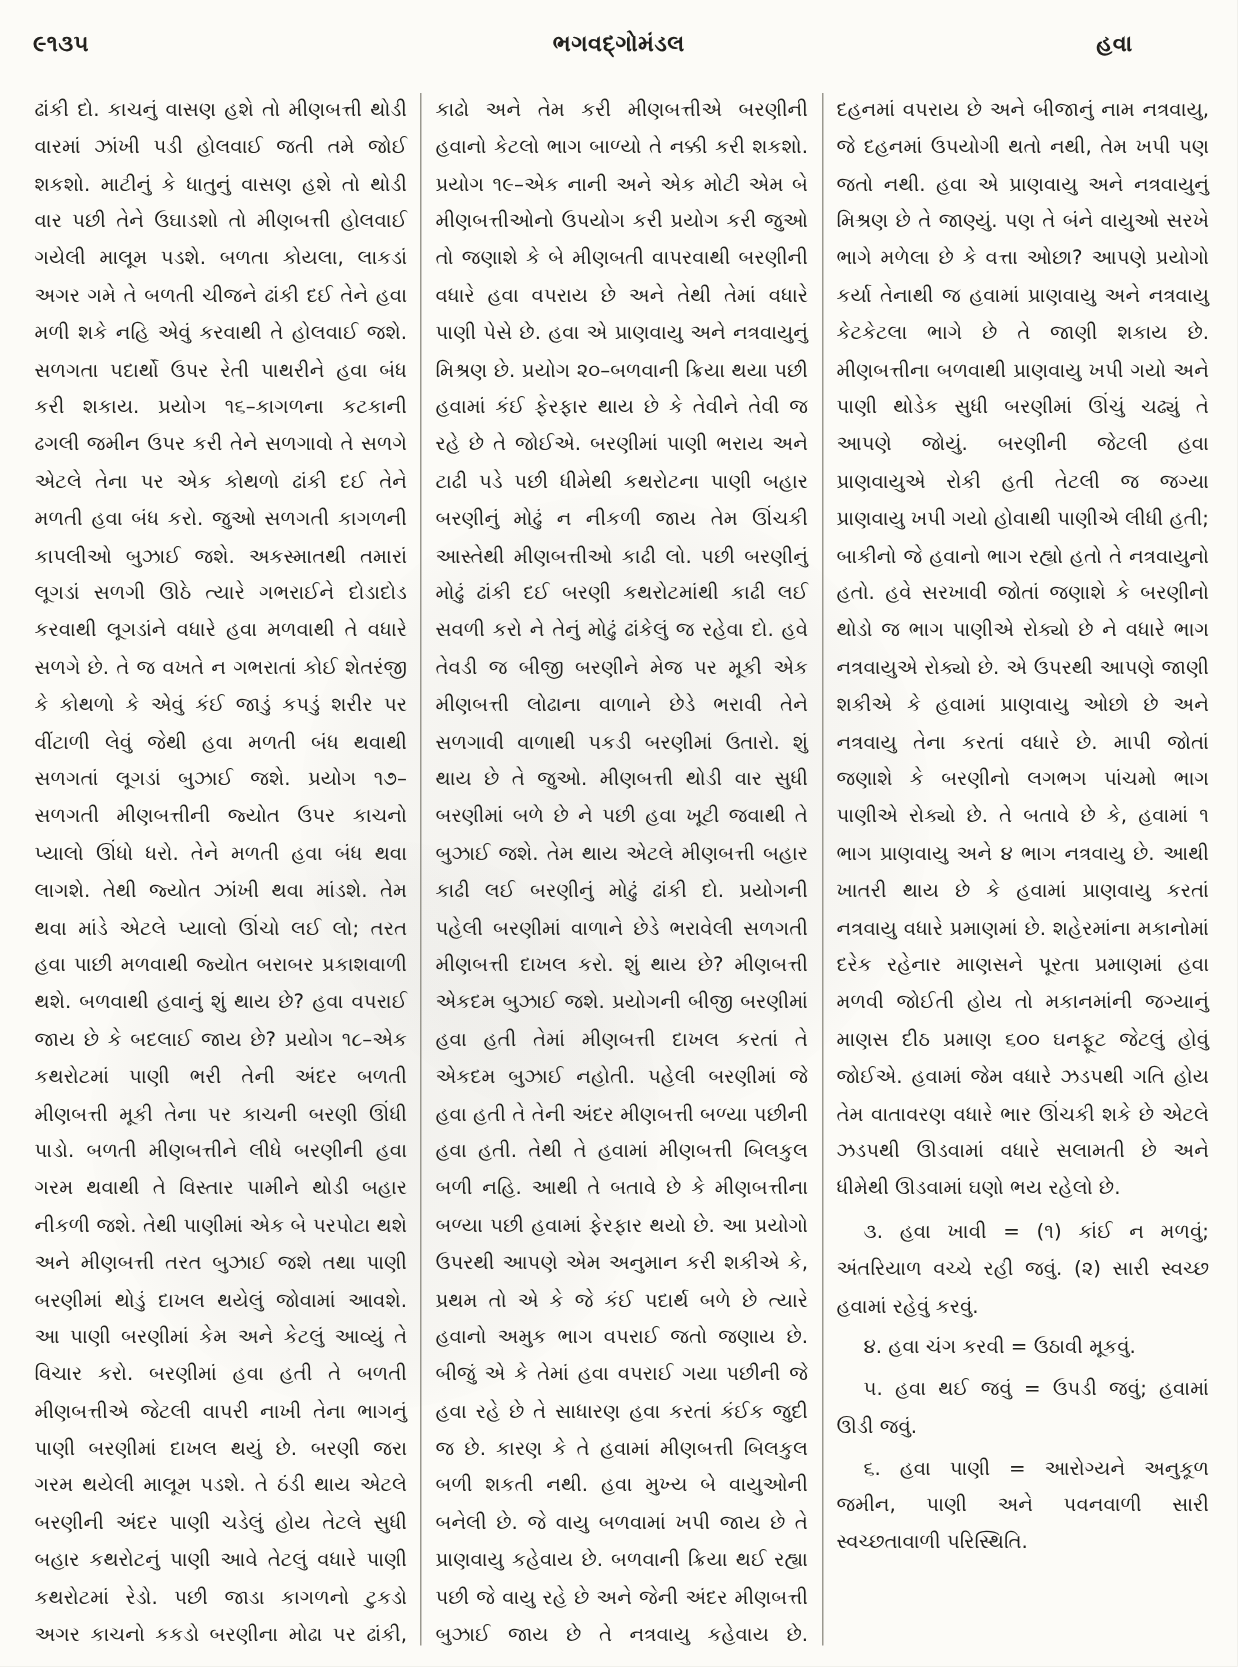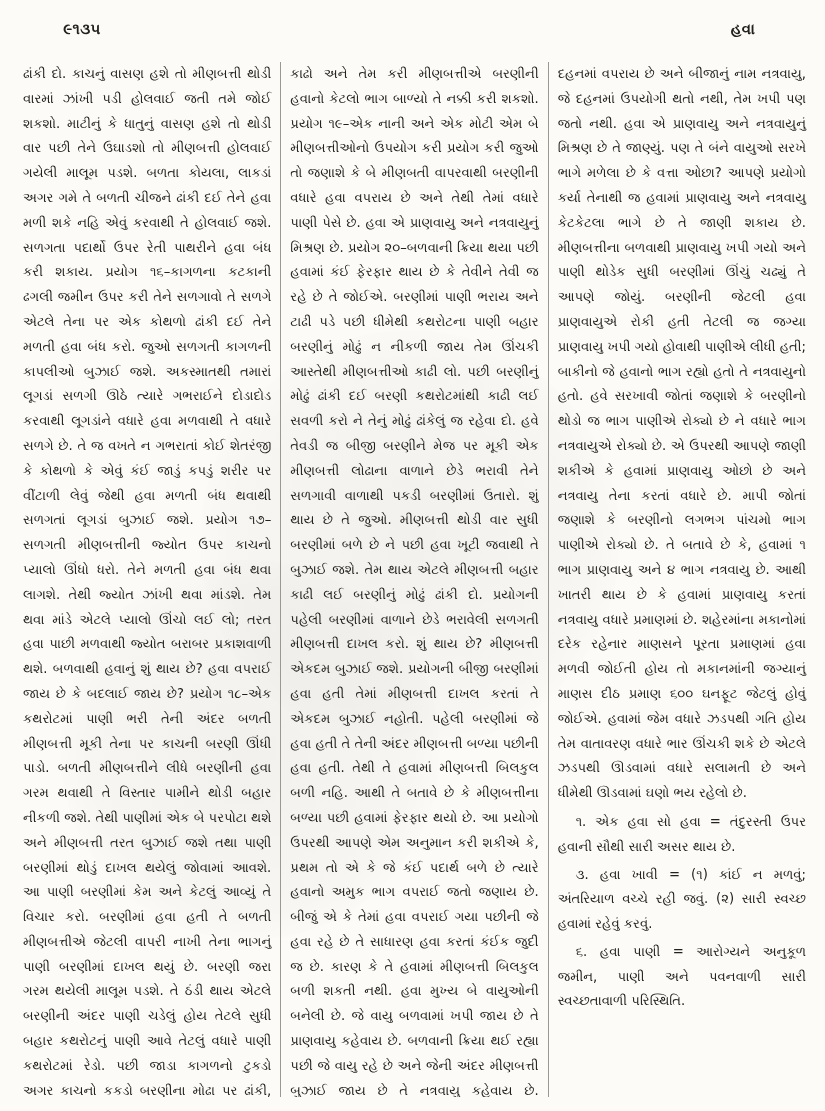--- a/index.html
+++ b/index.html
@@ -32,21 +32,21 @@
     left: 22px;
     right: 22px;
     height: 26px;
     display: flex;
     align-items: center;
     justify-content: space-between;
     font-size: 15px;
     font-weight: bold;
     letter-spacing: 0.3px;
   }
-  .header .page-number { width: 120px; text-align: center; }
+  .header .page-number { width: 120px; text-align: left; }
   .header .running-title { flex: 1; text-align: center; }
   .header .running-head { width: 120px; text-align: center; }
   .columns {
     position: absolute;
     top: 62px;
     left: 14px;
     right: 10px;
     bottom: 14px;
     display: flex;
   }
@@ -72,37 +72,39 @@
 </head>
 <body>
 
 <div class="page">
 
   <div class="watermark wm1"></div>
   <div class="watermark wm2"></div>
 
   <div class="header">
     <span class="page-number">૯૧૩૫</span>
+    <span class="running-title">ભગવદ્ગોમંડલ</span>
     <span class="running-head">હવા</span>
   </div>
 
   <div class="columns">
 
     <div class="col">
       <p class="cont">ઢાંકી દો. કાચનું વાસણ હશે તો મીણબત્તી થોડી વારમાં ઝાંખી પડી હોલવાઈ જતી તમે જોઈ શકશો. માટીનું કે ધાતુનું વાસણ હશે તો થોડી વાર પછી તેને ઉઘાડશો તો મીણબત્તી હોલવાઈ ગયેલી માલૂમ પડશે. બળતા કોયલા, લાકડાં અગર ગમે તે બળતી ચીજને ઢાંકી દઈ તેને હવા મળી શકે નહિ એવું કરવાથી તે હોલવાઈ જશે. સળગતા પદાર્થો ઉપર રેતી પાથરીને હવા બંધ કરી શકાય. પ્રયોગ ૧૬–કાગળના કટકાની ઢગલી જમીન ઉપર કરી તેને સળગાવો તે સળગે એટલે તેના પર એક કોથળો ઢાંકી દઈ તેને મળતી હવા બંધ કરો. જુઓ સળગતી કાગળની કાપલીઓ બુઝાઈ જશે. અકસ્માતથી તમારાં લૂગડાં સળગી ઊઠે ત્યારે ગભરાઈને દોડાદોડ કરવાથી લૂગડાંને વધારે હવા મળવાથી તે વધારે સળગે છે. તે જ વખતે ન ગભરાતાં કોઈ શેતરંજી કે કોથળો કે એવું કંઈ જાડું કપડું શરીર પર વીંટાળી લેવું જેથી હવા મળતી બંધ થવાથી સળગતાં લૂગડાં બુઝાઈ જશે. પ્રયોગ ૧૭–સળગતી મીણબત્તીની જ્યોત ઉપર કાચનો પ્યાલો ઊંધો ધરો. તેને મળતી હવા બંધ થવા લાગશે. તેથી જ્યોત ઝાંખી થવા માંડશે. તેમ થવા માંડે એટલે પ્યાલો ઊંચો લઈ લો; તરત હવા પાછી મળવાથી જ્યોત બરાબર પ્રકાશવાળી થશે. બળવાથી હવાનું શું થાય છે? હવા વપરાઈ જાય છે કે બદલાઈ જાય છે? પ્રયોગ ૧૮–એક કથરોટમાં પાણી ભરી તેની અંદર બળતી મીણબત્તી મૂકી તેના પર કાચની બરણી ઊંધી પાડો. બળતી મીણબત્તીને લીધે બરણીની હવા ગરમ થવાથી તે વિસ્તાર પામીને થોડી બહાર નીકળી જશે. તેથી પાણીમાં એક બે પરપોટા થશે અને મીણબત્તી તરત બુઝાઈ જશે તથા પાણી બરણીમાં થોડું દાખલ થયેલું જોવામાં આવશે. આ પાણી બરણીમાં કેમ અને કેટલું આવ્યું તે વિચાર કરો. બરણીમાં હવા હતી તે બળતી મીણબત્તીએ જેટલી વાપરી નાખી તેના ભાગનું પાણી બરણીમાં દાખલ થયું છે. બરણી જરા ગરમ થયેલી માલૂમ પડશે. તે ઠંડી થાય એટલે બરણીની અંદર પાણી ચડેલું હોય તેટલે સુધી બહાર કથરોટનું પાણી આવે તેટલું વધારે પાણી કથરોટમાં રેડો. પછી જાડા કાગળનો ટુકડો અગર કાચનો કકડો બરણીના મોઢા પર ઢાંકી, બરણી ઝડપથી ઊંચકી લઈ સવળી કરો. તે એવી રીતે કે તેમાં જે પાણી ભરાયું હતું તે બહાર ઢોળાઈ ન જાય. તે પાણી એક માપક પ્યાલામાં ભરીને માપી જુઓ. પછી આખી બરણી પાણીથી ભરી માપક પ્યાલા વતી તે પાણી કેટલું છે તે માપ</p>
     </div>
 
     <div class="col">
       <p class="cont">કાઢો અને તેમ કરી મીણબત્તીએ બરણીની હવાનો કેટલો ભાગ બાળ્યો તે નક્કી કરી શકશો. પ્રયોગ ૧૯–એક નાની અને એક મોટી એમ બે મીણબત્તીઓનો ઉપયોગ કરી પ્રયોગ કરી જુઓ તો જણાશે કે બે મીણબતી વાપરવાથી બરણીની વધારે હવા વપરાય છે અને તેથી તેમાં વધારે પાણી પેસે છે. હવા એ પ્રાણવાયુ અને નત્રવાયુનું મિશ્રણ છે. પ્રયોગ ૨૦–બળવાની ક્રિયા થયા પછી હવામાં કંઈ ફેરફાર થાય છે કે તેવીને તેવી જ રહે છે તે જોઈએ. બરણીમાં પાણી ભરાય અને ટાઢી પડે પછી ધીમેથી કથરોટના પાણી બહાર બરણીનું મોઢું ન નીકળી જાય તેમ ઊંચકી આસ્તેથી મીણબત્તીઓ કાઢી લો. પછી બરણીનું મોઢું ઢાંકી દઈ બરણી કથરોટમાંથી કાઢી લઈ સવળી કરો ને તેનું મોઢું ઢાંકેલું જ રહેવા દો. હવે તેવડી જ બીજી બરણીને મેજ પર મૂકી એક મીણબત્તી લોઢાના વાળાને છેડે ભરાવી તેને સળગાવી વાળાથી પકડી બરણીમાં ઉતારો. શું થાય છે તે જુઓ. મીણબત્તી થોડી વાર સુધી બરણીમાં બળે છે ને પછી હવા ખૂટી જવાથી તે બુઝાઈ જશે. તેમ થાય એટલે મીણબત્તી બહાર કાઢી લઈ બરણીનું મોઢું ઢાંકી દો. પ્રયોગની પહેલી બરણીમાં વાળાને છેડે ભરાવેલી સળગતી મીણબત્તી દાખલ કરો. શું થાય છે? મીણબત્તી એકદમ બુઝાઈ જશે. પ્રયોગની બીજી બરણીમાં હવા હતી તેમાં મીણબત્તી દાખલ કરતાં તે એકદમ બુઝાઈ નહોતી. પહેલી બરણીમાં જે હવા હતી તે તેની અંદર મીણબત્તી બળ્યા પછીની હવા હતી. તેથી તે હવામાં મીણબત્તી બિલકુલ બળી નહિ. આથી તે બતાવે છે કે મીણબત્તીના બળ્યા પછી હવામાં ફેરફાર થયો છે. આ પ્રયોગો ઉપરથી આપણે એમ અનુમાન કરી શકીએ કે, પ્રથમ તો એ કે જે કંઈ પદાર્થ બળે છે ત્યારે હવાનો અમુક ભાગ વપરાઈ જતો જણાય છે. બીજું એ કે તેમાં હવા વપરાઈ ગયા પછીની જે હવા રહે છે તે સાધારણ હવા કરતાં કંઈક જુદી જ છે. કારણ કે તે હવામાં મીણબત્તી બિલકુલ બળી શકતી નથી. હવા મુખ્ય બે વાયુઓની બનેલી છે. જે વાયુ બળવામાં ખપી જાય છે તે પ્રાણવાયુ કહેવાય છે. બળવાની ક્રિયા થઈ રહ્યા પછી જે વાયુ રહે છે અને જેની અંદર મીણબત્તી બુઝાઈ જાય છે તે નત્રવાયુ કહેવાય છે. રસાયન વિદ્યાના પ્રયોગોથી આપણે શીખ્યા કે જે હવાને આપણે સાધારણ રીતે એક જ પ્રકારનો વાયુ ધારતા હતા તે બે જુદા જુદા વાયુઓનું મિશ્રણ છે. એકનું નામ પ્રાણવાયુ, તે પદાર્થોના</p>
     </div>
 
     <div class="col">
       <p class="cont">દહનમાં વપરાય છે અને બીજાનું નામ નત્રવાયુ, જે દહનમાં ઉપયોગી થતો નથી, તેમ ખપી પણ જતો નથી. હવા એ પ્રાણવાયુ અને નત્રવાયુનું મિશ્રણ છે તે જાણ્યું. પણ તે બંને વાયુઓ સરખે ભાગે મળેલા છે કે વત્તા ઓછા? આપણે પ્રયોગો કર્યા તેનાથી જ હવામાં પ્રાણવાયુ અને નત્રવાયુ કેટકેટલા ભાગે છે તે જાણી શકાય છે. મીણબત્તીના બળવાથી પ્રાણવાયુ ખપી ગયો અને પાણી થોડેક સુધી બરણીમાં ઊંચું ચઢ્યું તે આપણે જોયું. બરણીની જેટલી હવા પ્રાણવાયુએ રોકી હતી તેટલી જ જગ્યા પ્રાણવાયુ ખપી ગયો હોવાથી પાણીએ લીધી હતી; બાકીનો જે હવાનો ભાગ રહ્યો હતો તે નત્રવાયુનો હતો. હવે સરખાવી જોતાં જણાશે કે બરણીનો થોડો જ ભાગ પાણીએ રોક્યો છે ને વધારે ભાગ નત્રવાયુએ રોક્યો છે. એ ઉપરથી આપણે જાણી શકીએ કે હવામાં પ્રાણવાયુ ઓછો છે અને નત્રવાયુ તેના કરતાં વધારે છે. માપી જોતાં જણાશે કે બરણીનો લગભગ પાંચમો ભાગ પાણીએ રોક્યો છે. તે બતાવે છે કે, હવામાં ૧ ભાગ પ્રાણવાયુ અને ૪ ભાગ નત્રવાયુ છે. આથી ખાતરી થાય છે કે હવામાં પ્રાણવાયુ કરતાં નત્રવાયુ વધારે પ્રમાણમાં છે. શહેરમાંના મકાનોમાં દરેક રહેનાર માણસને પૂરતા પ્રમાણમાં હવા મળવી જોઈતી હોય તો મકાનમાંની જગ્યાનું માણસ દીઠ પ્રમાણ ૬૦૦ ઘનફૂટ જેટલું હોવું જોઈએ. હવામાં જેમ વધારે ઝડપથી ગતિ હોય તેમ વાતાવરણ વધારે ભાર ઊંચકી શકે છે એટલે ઝડપથી ઊડવામાં વધારે સલામતી છે અને ધીમેથી ઊડવામાં ઘણો ભય રહેલો છે.</p>
       <div class="idiom-list">
-        <p>૧. એક હવા સો હવા = તંદુરસ્તી ઉપર હવાની સૌથી સારી અસર થાય છે.</p>
         <p>૩. હવા ખાવી = (૧) કાંઈ ન મળવું; અંતરિયાળ વચ્ચે રહી જવું. (૨) સારી સ્વચ્છ હવામાં રહેવું કરવું.</p>
+        <p>૪. હવા ચંગ કરવી = ઉઠાવી મૂકવું.</p>
+        <p>૫. હવા થઈ જવું = ઉપડી જવું; હવામાં ઊડી જવું.</p>
         <p>૬. હવા પાણી = આરોગ્યને અનુકૂળ જમીન, પાણી અને પવનવાળી સારી સ્વચ્છતાવાળી પરિસ્થિતિ.</p>
 
       </div>
     </div>
 
   </div>
 </div>
 
 </body></html>

